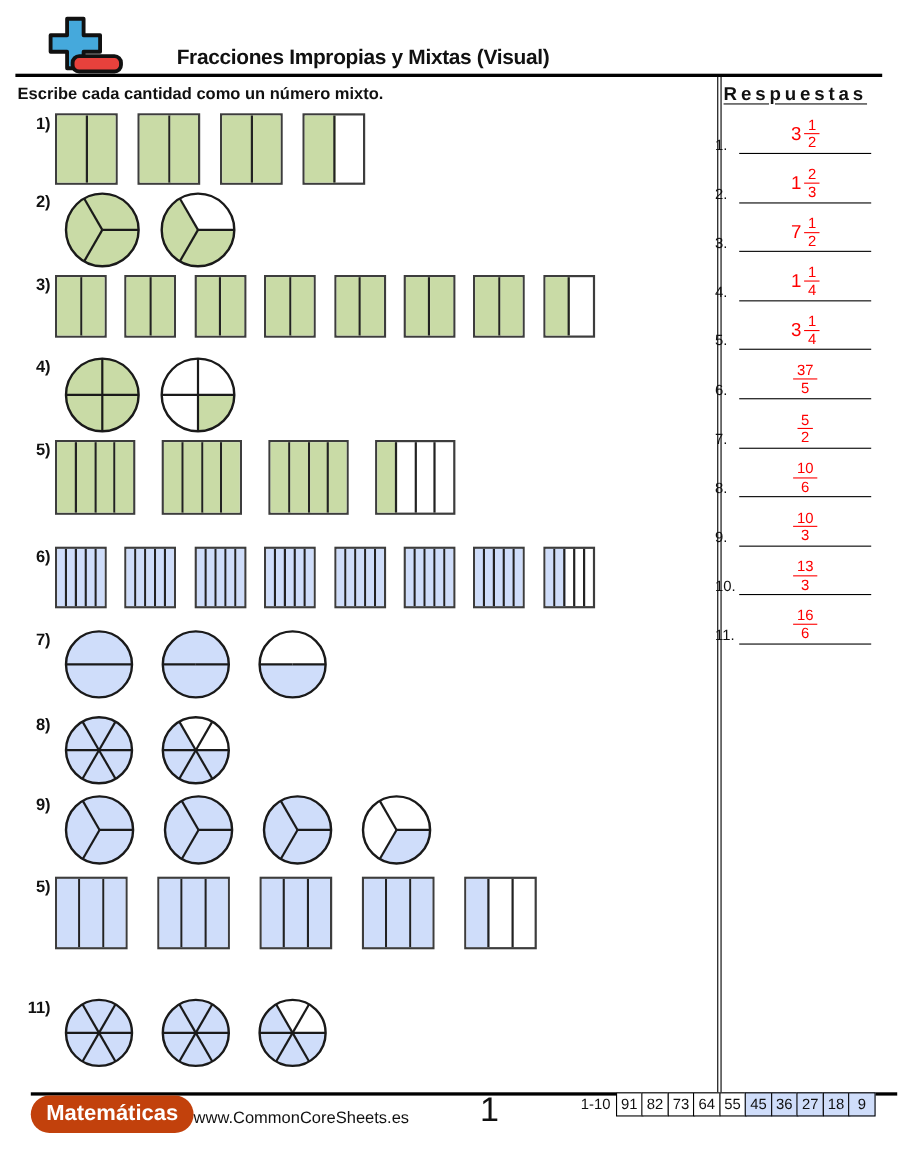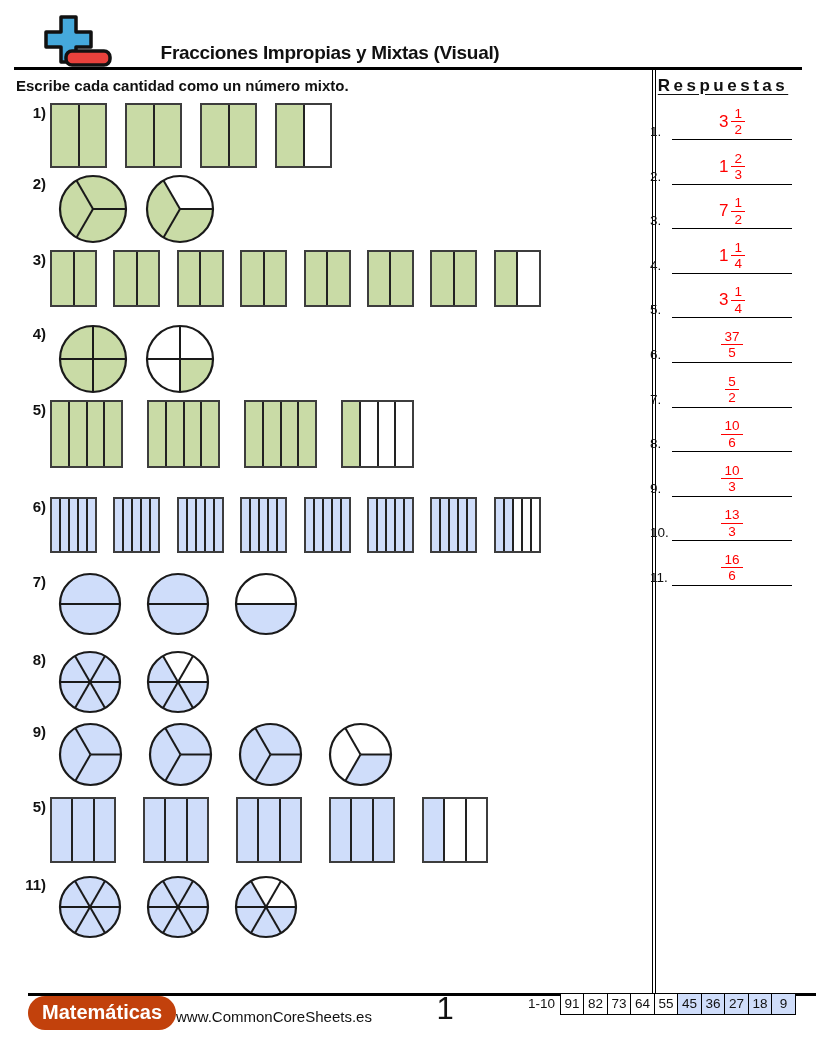--- a/index.html
+++ b/index.html
@@ -401,21 +401,21 @@
             <div class="frac-part" style="background: rgb(207, 221, 250);"></div>
             <div class="frac-part" style="background: rgb(207, 221, 250);"></div>
           </div>
           <div class="frac-rect" style="width: 66px; height: 66px;">
             <div class="frac-part" style="background: rgb(207, 221, 250);"></div>
             <div class="frac-part"></div>
             <div class="frac-part"></div>
           </div>
         </div>
       </div>
-      <div class="problem-row" style="top: 875px;">
+      <div class="problem-row" style="top: 907px;">
         <div class="p-label">11)</div>
         <div class="shapes" style="gap: 24px; padding-left: 8px;">
           <svg width="64" height="64" viewBox="0 0 64 64" class="frac-circle">
             <path d="M32,32 L62,32 A30,30 0 0 0 47.02597325778403,6.034250874346814 Z" fill="#cfddfa" stroke="none"></path>
             <path d="M32,32 L47,6.019237886466843 A30,30 0 0 0 17.025988257782785,6.004250879346813 Z" fill="#cfddfa" stroke="none"></path>
             <path d="M32,32 L17.000000000000007,6.01923788646684 A30,30 0 0 0 2.0000149999987507,31.970000005 Z" fill="#cfddfa" stroke="none"></path>
             <path d="M32,32 L2,31.999999999999996 A30,30 0 0 0 16.974026742215948,57.965749125653176 Z" fill="#cfddfa" stroke="none"></path>
             <path d="M32,32 L16.999999999999986,57.98076211353315 A30,30 0 0 0 46.974011742217215,57.99574912065319 Z" fill="#cfddfa" stroke="none"></path>
             <path d="M32,32 L47,57.98076211353316 A30,30 0 0 0 61.999985000001246,32.02999999500002 Z" fill="#cfddfa" stroke="none"></path>
             <line x1="32" y1="32" x2="62" y2="32" stroke="#1a1a1a" stroke-width="2"></line>

